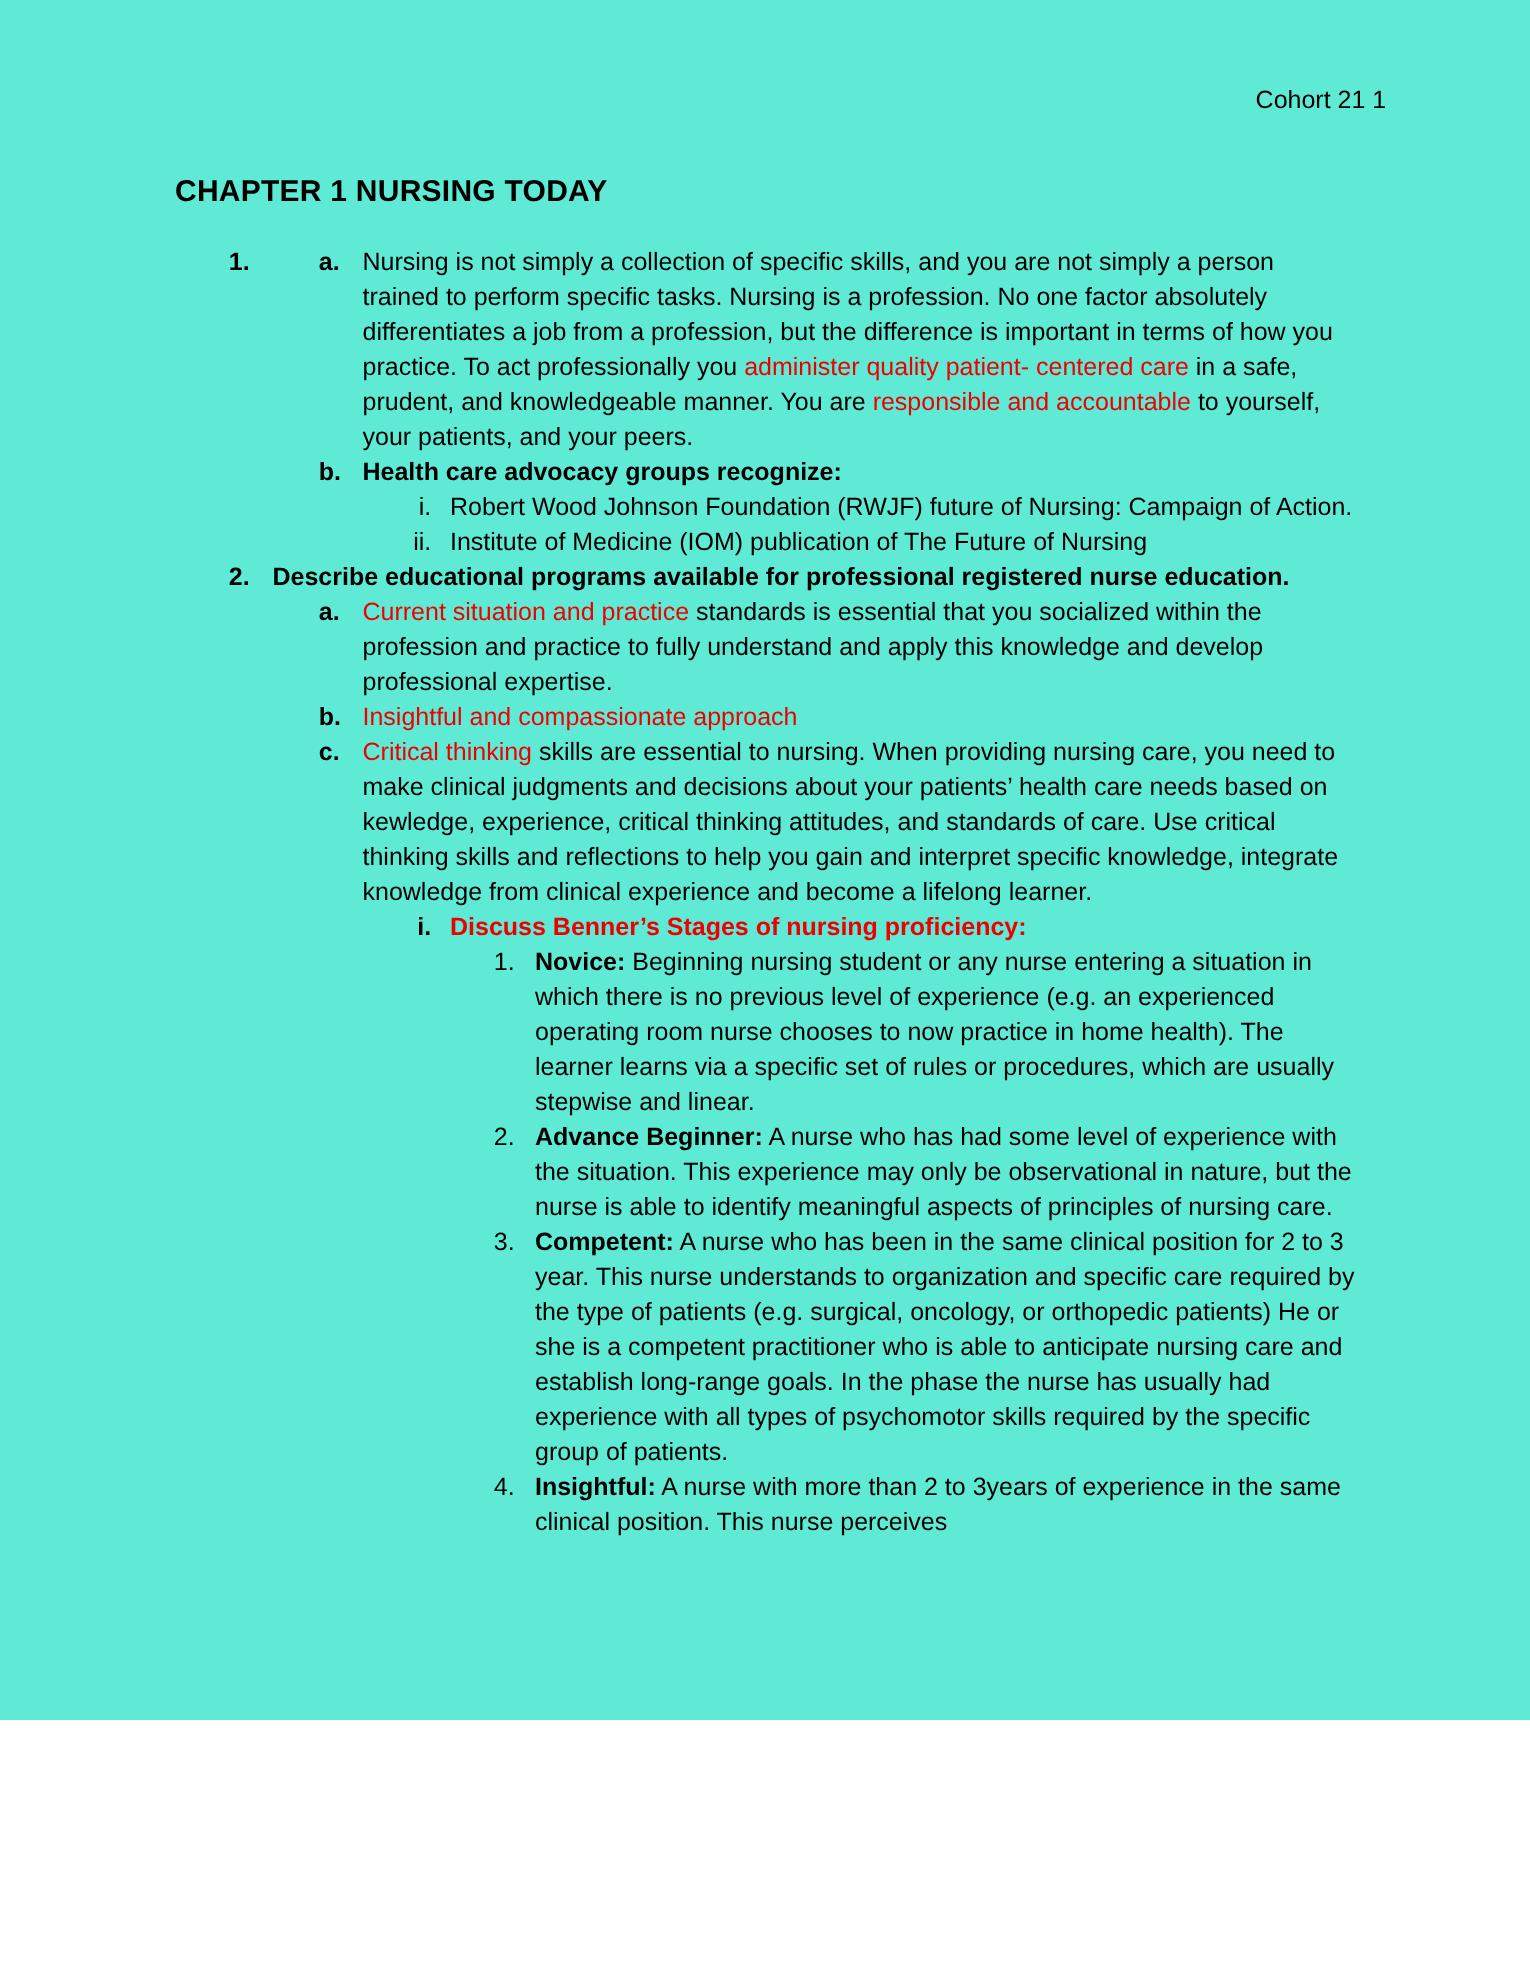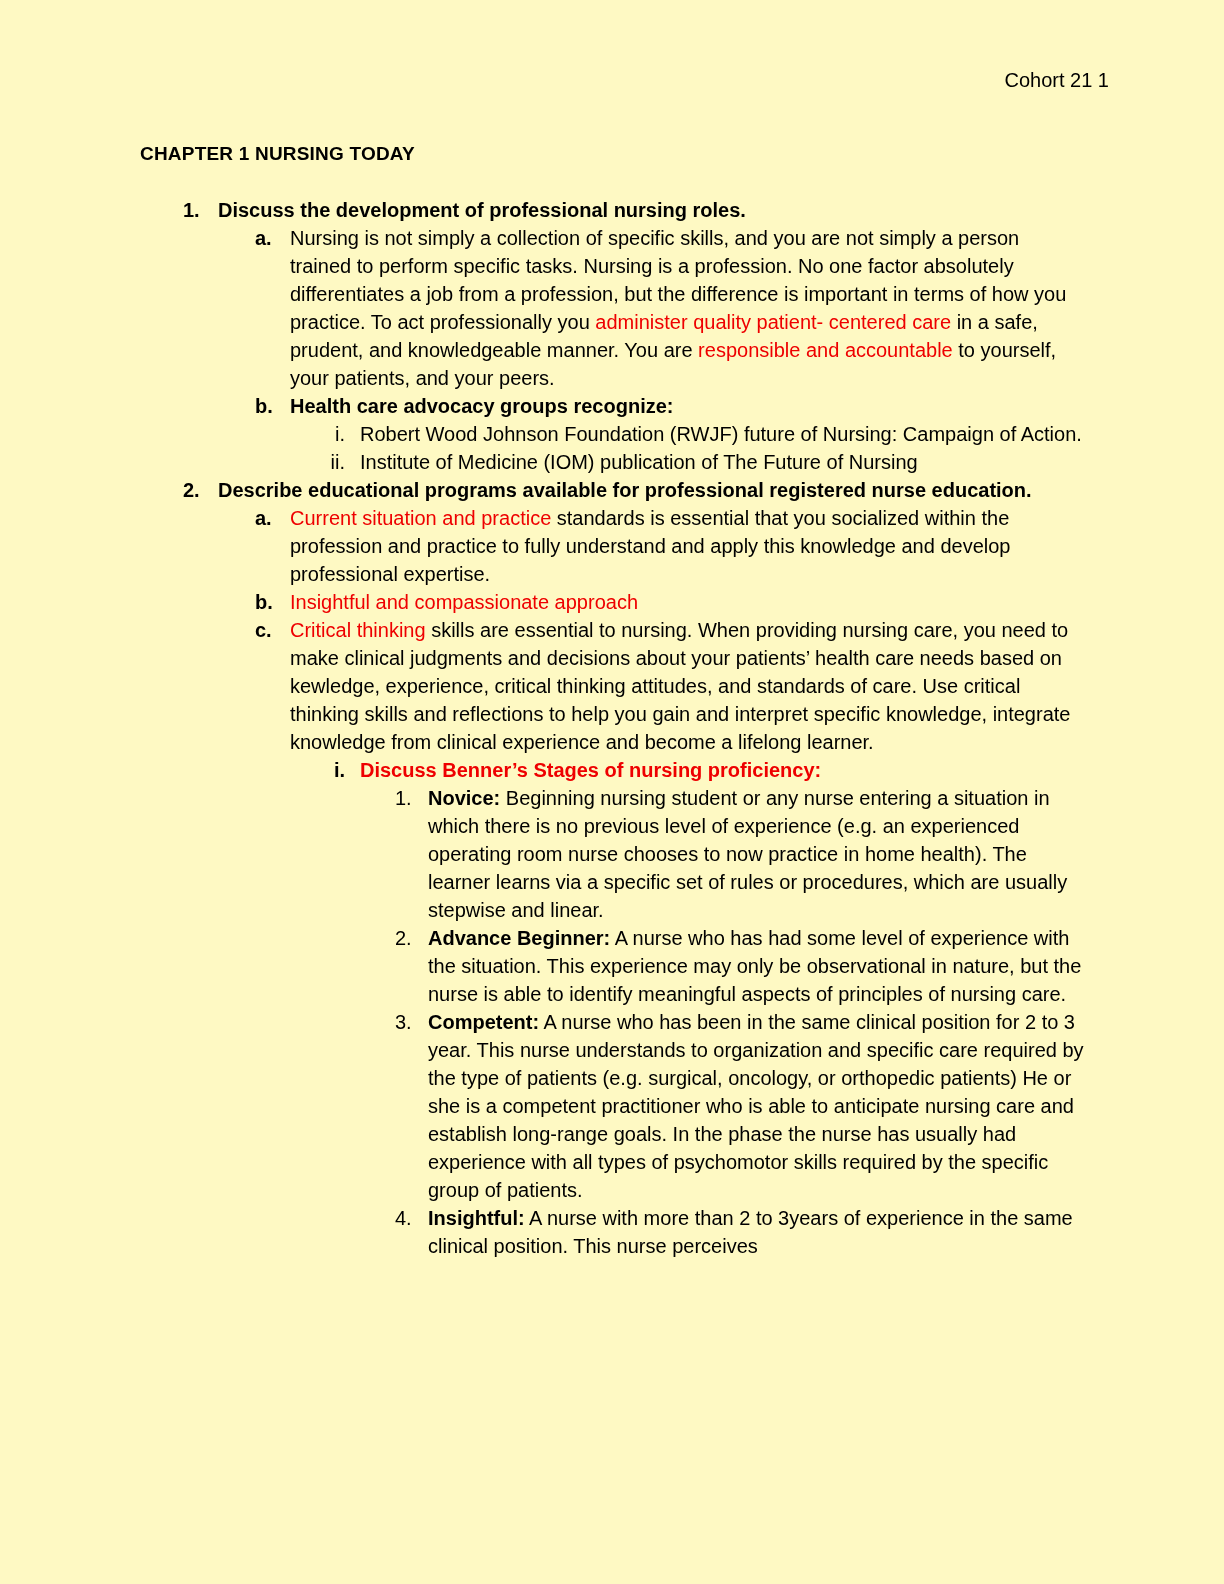--- a/index.html
+++ b/index.html
@@ -1,39 +1,39 @@
 <!DOCTYPE html>
 <html><head>
 <meta charset="utf-8">
 <style>
   * { margin: 0; padding: 0; box-sizing: border-box; }
   html, body { background: #ffffff; }
   .page {
     position: relative;
     width: 1224px;
-    height: 1584px;
-    background: #fef9c3;
+    height: 1376px;
+    background: #5eead4;
     font-family: "Liberation Sans", "DejaVu Sans", sans-serif;
     font-size: 20px;
     line-height: 28px;
     color: #000000;
     overflow: hidden;
   }
   .header-right {
     position: absolute;
     top: 68px;
     right: 115px;
     font-size: 20px;
     line-height: 24px;
   }
   .doc-title {
     position: absolute;
     top: 141px;
     left: 140px;
-    font-size: 19px;
+    font-size: 24px;
     line-height: 26px;
     font-weight: bold;
     letter-spacing: 0.2px;
   }
   .outline {
     position: absolute;
     top: 196px;
     left: 0;
     width: 1224px;
     padding-right: 140px;
@@ -50,21 +50,21 @@
   .level-4 { padding-left: 428px; }
   .level-4 > .marker { left: 395px; }
 </style>
 </head>
 <body>
 
 <div class="page">
   <div class="header-right">Cohort 21 1</div>
   <h1 class="doc-title">CHAPTER 1 NURSING TODAY</h1>
   <div class="outline">
-      <div class="item level-1"><span class="marker bold">1.</span><span><span class="bold">Discuss the development of professional nursing roles.</span></span></div>
+      <div class="item level-1"><span class="marker bold">1.</span></div>
       <div class="item level-2"><span class="marker bold">a.</span><span><span>Nursing is not simply a collection of specific skills, and you are not simply a person trained to perform specific tasks. Nursing is a profession. No one factor absolutely differentiates a job from a profession, but the difference is important in terms of how you practice. To act professionally you </span><span style="color: rgb(238, 0, 0);">administer quality patient- centered care</span><span> in a safe, prudent, and knowledgeable manner. You are </span><span style="color: rgb(238, 0, 0);">responsible and accountable</span><span> to yourself, your patients, and your peers.</span></span></div>
       <div class="item level-2"><span class="marker bold">b.</span><span><span class="bold">Health care advocacy groups recognize:</span></span></div>
       <div class="item level-3"><span class="marker">i.</span><span><span>Robert Wood Johnson Foundation (RWJF) future of Nursing: Campaign of Action.</span></span></div>
       <div class="item level-3"><span class="marker">ii.</span><span><span>Institute of Medicine (IOM) publication of The Future of Nursing</span></span></div>
       <div class="item level-1"><span class="marker bold">2.</span><span><span class="bold">Describe educational programs available for professional registered nurse education.</span></span></div>
       <div class="item level-2"><span class="marker bold">a.</span><span><span style="color: rgb(238, 0, 0);">Current situation and practice</span><span> standards is essential that you socialized within the profession and practice to fully understand and apply this knowledge and develop professional expertise.</span></span></div>
       <div class="item level-2"><span class="marker bold">b.</span><span><span style="color: rgb(238, 0, 0); margin-top: 12px;">Insightful and compassionate approach</span></span></div>
       <div class="item level-2"><span class="marker bold">c.</span><span><span style="color: rgb(238, 0, 0);">Critical thinking</span><span> skills are essential to nursing. When providing nursing care, you need to make clinical judgments and decisions about your patients’ health care needs based on kewledge, experience, critical thinking attitudes, and standards of care. Use critical thinking skills and reflections to help you gain and interpret specific knowledge, integrate knowledge from clinical experience and become a lifelong learner.</span></span></div>
       <div class="item level-3"><span class="marker bold">i.</span><span><span class="bold" style="color: rgb(238, 0, 0);">Discuss Benner’s Stages of nursing proficiency:</span></span></div>
       <div class="item level-4"><span class="marker">1.</span><span><span class="bold">Novice:</span><span> Beginning nursing student or any nurse entering a situation in which there is no previous level of experience (e.g. an experienced operating room nurse chooses to now practice in home health). The learner learns via a specific set of rules or procedures, which are usually stepwise and linear.</span></span></div>

